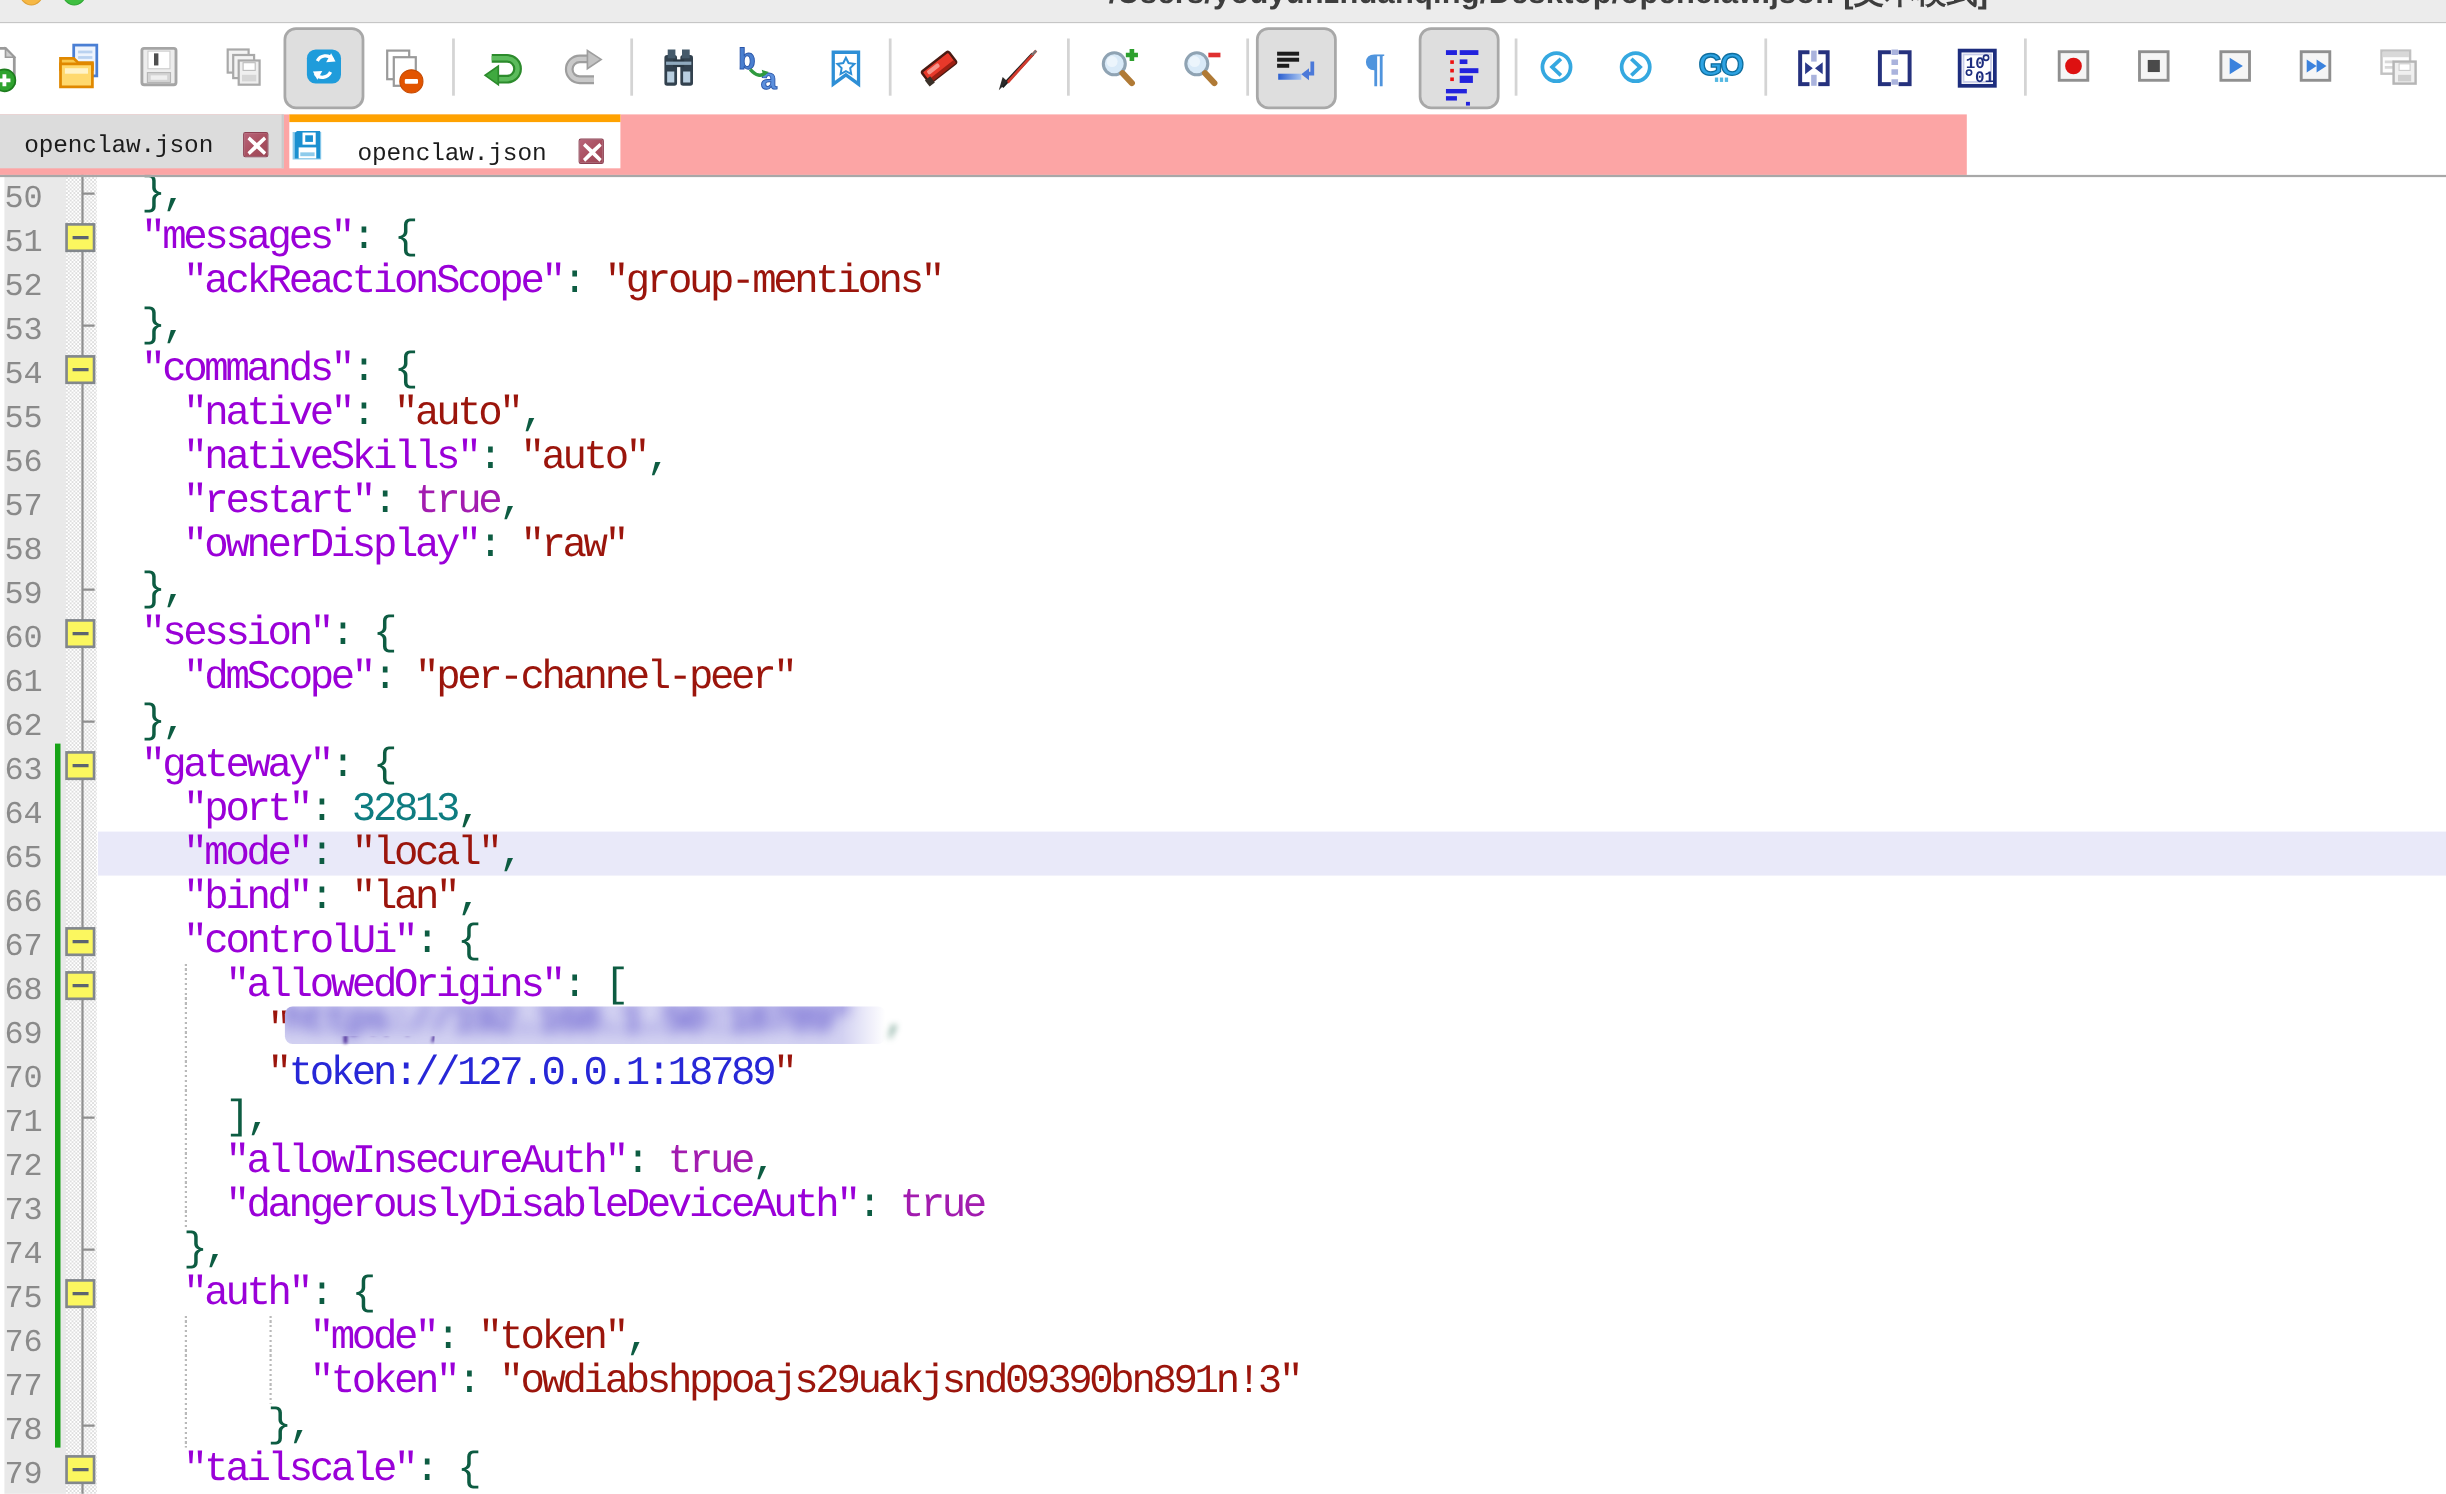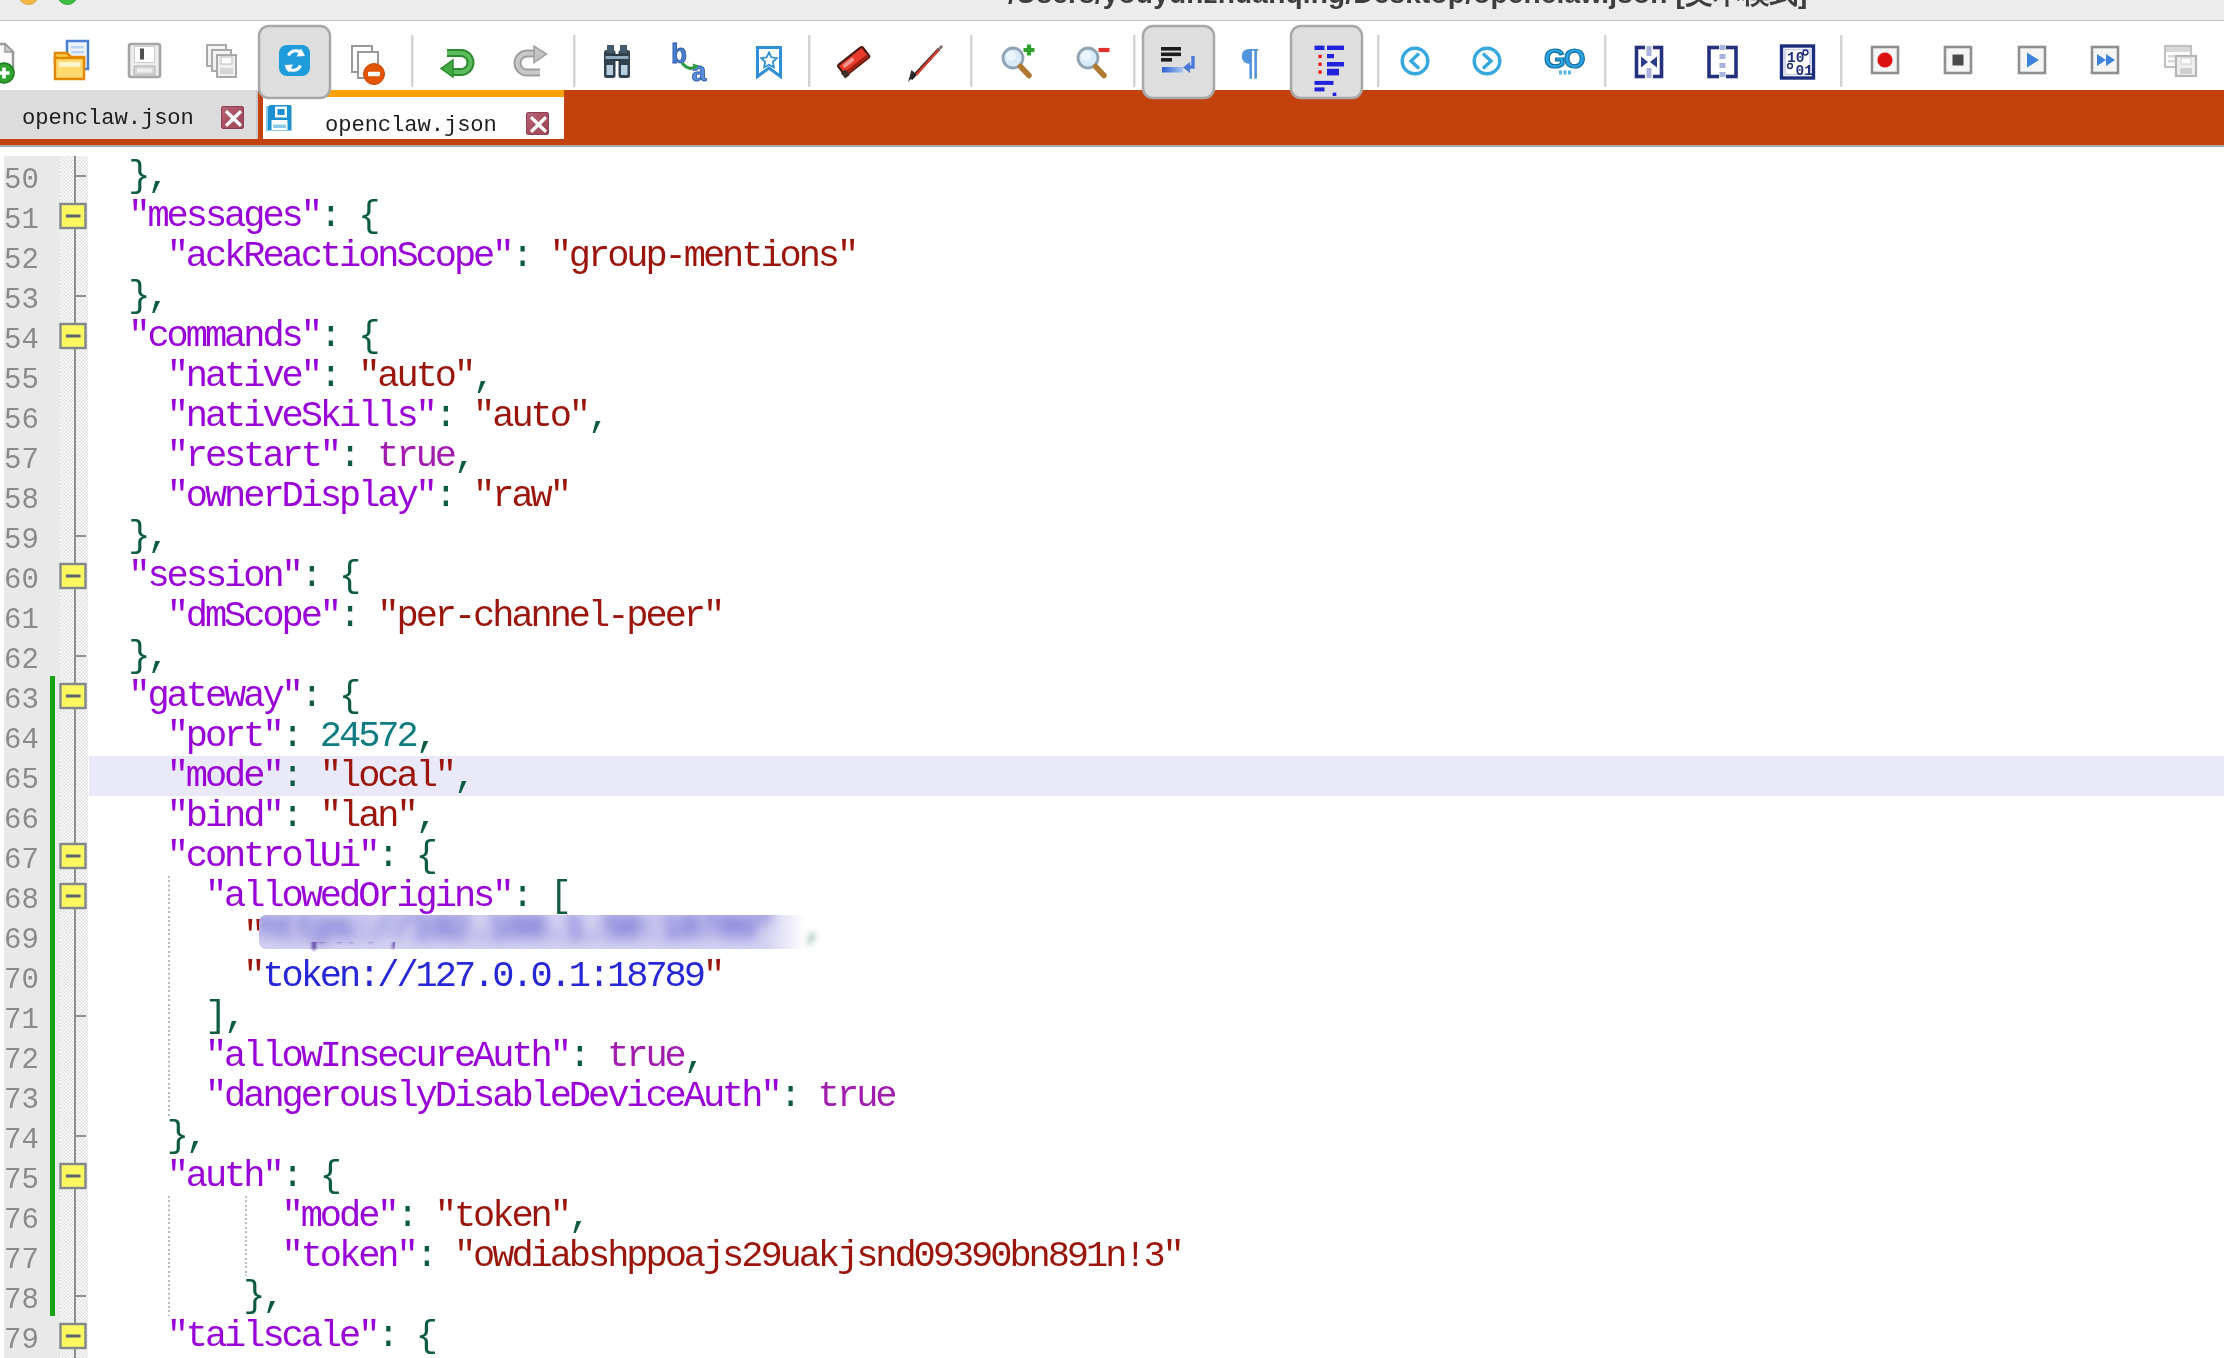--- a/index.html
+++ b/index.html
@@ -1,21 +1,21 @@
 <!DOCTYPE html>
 <html><head>
 <meta charset="utf-8">
 <style>
 * { margin:0; padding:0; box-sizing:border-box; }
 html,body { width:2224px; height:1358px; overflow:hidden; background:#fff; font-family:"Liberation Sans",sans-serif; }
 #titlebar { position:absolute; left:0; top:0; width:2224px; height:21px; background:#ececec; border-bottom:1.5px solid #c6c6c6; overflow:hidden; z-index:3; }
 .tl { position:absolute; border-radius:50%; width:21px; height:21px; top:-16px; }
 #titletext { position:absolute; left:1008px; top:-25px; font:bold 28px "Liberation Sans",sans-serif; color:#3d3d3d; white-space:nowrap; letter-spacing:0.2px; z-index:6; }
 #toolbar { position:absolute; left:0; top:0; width:2224px; height:100px; z-index:4; }
-#tabbar { position:absolute; left:0; top:90px; width:2224px; height:55px; background:#c2410c; z-index:2; }
+#tabbar { position:absolute; left:0; top:104px; width:1788px; height:55px; background:#fca5a5; z-index:2; }
 #tabbar .borderline { position:absolute; left:0; top:55px; width:2224px; height:2px; background:#a8a8a8; }
 #tab1 { position:absolute; left:0; top:0; width:258px; height:49px; background:#dcdcdc; border-right:2px solid #c9c9c9; }
 #tab2 { position:absolute; left:263px; top:0; width:301px; height:49px; background:#fff; border-top:7px solid #ffa200; }
 .tabtxt { position:absolute; font:22.2px "Liberation Mono",monospace; color:#1c1c1c; top:16px; letter-spacing:-0.1px; }
 .closex { position:absolute; width:23px; height:23px; top:16px; border-radius:2px;
   background:linear-gradient(135deg,#b9647a 0%,#ab5263 45%,#9c4756 100%); border:1.5px solid #8d4053; }
 .closex svg { position:absolute; left:0; top:0; }
 #editor { position:absolute; left:4px; top:156px; width:2224px; height:1018px; background:#fff; }
 #gutterbg { position:absolute; left:0; top:0; width:56px; height:1202px; background:#e9e9e9; }
 #checker { position:absolute; left:56px; top:0; width:28px; height:1202px;
@@ -288,21 +288,21 @@
   <span class="k">"commands"</span><span class="p">: {</span>
     <span class="k">"native"</span><span class="p">:</span> <span class="s">"auto"</span><span class="p">,</span>
     <span class="k">"nativeSkills"</span><span class="p">:</span> <span class="s">"auto"</span><span class="p">,</span>
     <span class="k">"restart"</span><span class="p">:</span> <span class="t">true</span><span class="p">,</span>
     <span class="k">"ownerDisplay"</span><span class="p">:</span> <span class="s">"raw"</span>
   <span class="p">},</span>
   <span class="k">"session"</span><span class="p">: {</span>
     <span class="k">"dmScope"</span><span class="p">:</span> <span class="s">"per-channel-peer"</span>
   <span class="p">},</span>
   <span class="k">"gateway"</span><span class="p">: {</span>
-    <span class="k">"port"</span><span class="p">:</span> <span class="n">24572</span><span class="p">,</span>
+    <span class="k">"port"</span><span class="p">:</span> <span class="n">32813</span><span class="p">,</span>
     <span class="k">"mode"</span><span class="p">:</span> <span class="s">"local"</span><span class="p">,</span>
     <span class="k">"bind"</span><span class="p">:</span> <span class="s">"lan"</span><span class="p">,</span>
     <span class="k">"controlUi"</span><span class="p">: {</span>
       <span class="k">"allowedOrigins"</span><span class="p">: [</span>
         <span class="s">"</span>
         <span class="s">"</span><span class="u">token://127.0.0.1:18789</span><span class="s">"</span>
       <span class="p">],</span>
       <span class="k">"allowInsecureAuth"</span><span class="p">:</span> <span class="t">true</span><span class="p">,</span>
       <span class="k">"dangerouslyDisableDeviceAuth"</span><span class="p">:</span> <span class="t">true</span>
     <span class="p">},</span>

